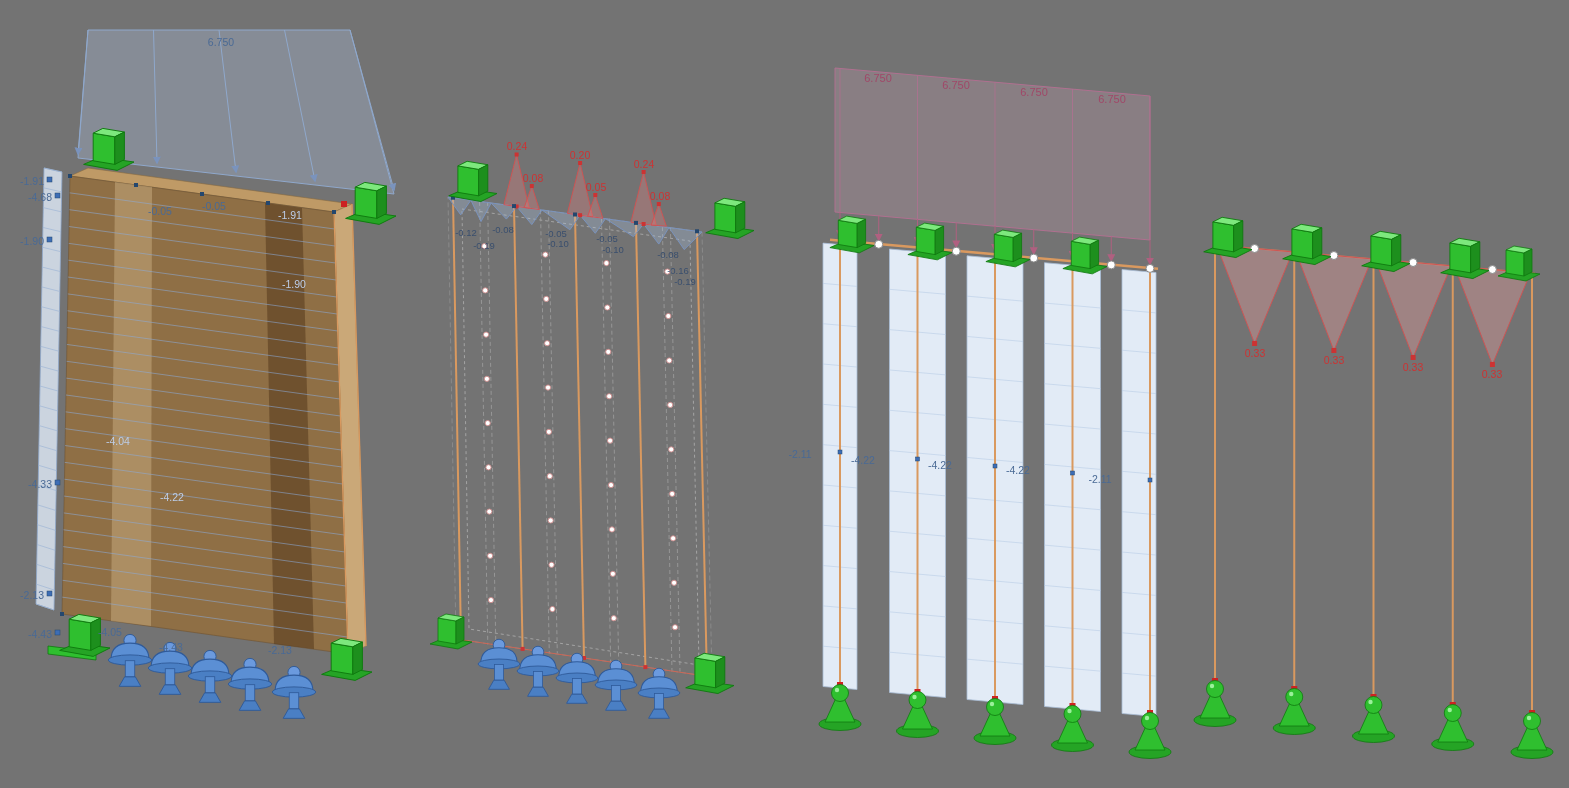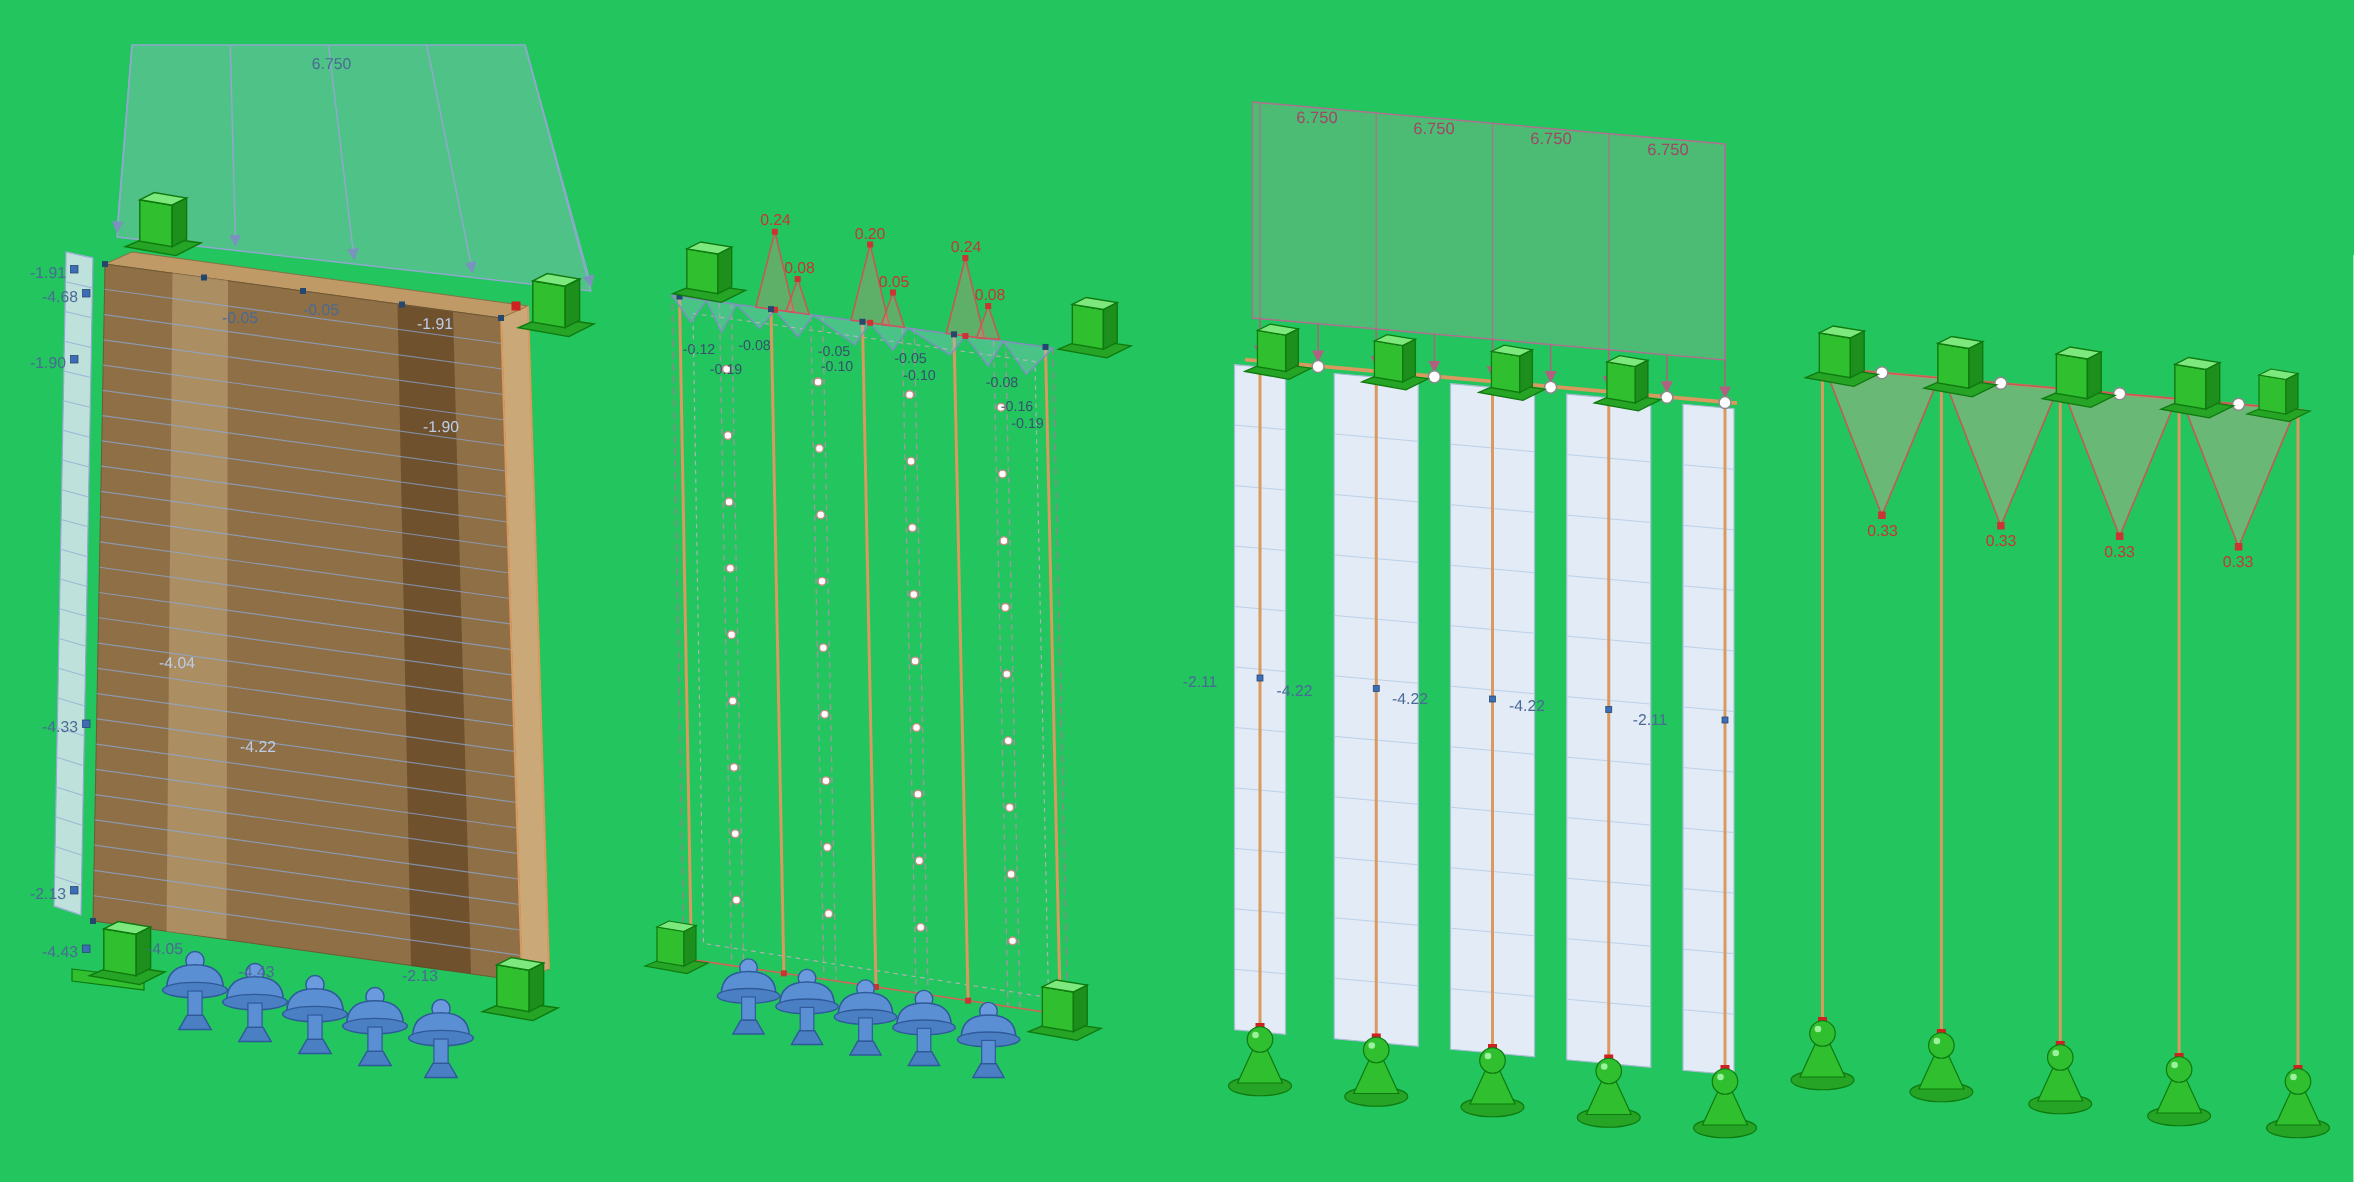--- a/index.html
+++ b/index.html
@@ -1,16 +1,16 @@
 <!DOCTYPE html>
 <html><head>
 <meta charset="utf-8">
 <style>
   html,body{margin:0;padding:0;background:#ffffff;}
-  .viewport{position:relative;width:1569px;height:788px;background:#22c55e;overflow:hidden;}
+  .viewport{position:relative;width:1569px;height:788px;background:#737373;overflow:hidden;}
   svg{display:block;}
   text{font-family:"Liberation Sans",sans-serif;}
   .lblB{fill:#4a6a95;font-size:10.5px;}
   .lblL{fill:#bccde8;font-size:10.5px;}
   .lblD{fill:#3a4f6e;font-size:9.5px;}
   .lblR{fill:#cc3333;font-size:10.5px;}
   .lblM{fill:#a04868;font-size:11px;}
   .mid{text-anchor:middle;}
   .end{text-anchor:end;}
   #wall-contours line{stroke:rgba(140,170,215,.7);stroke-width:.8;}

